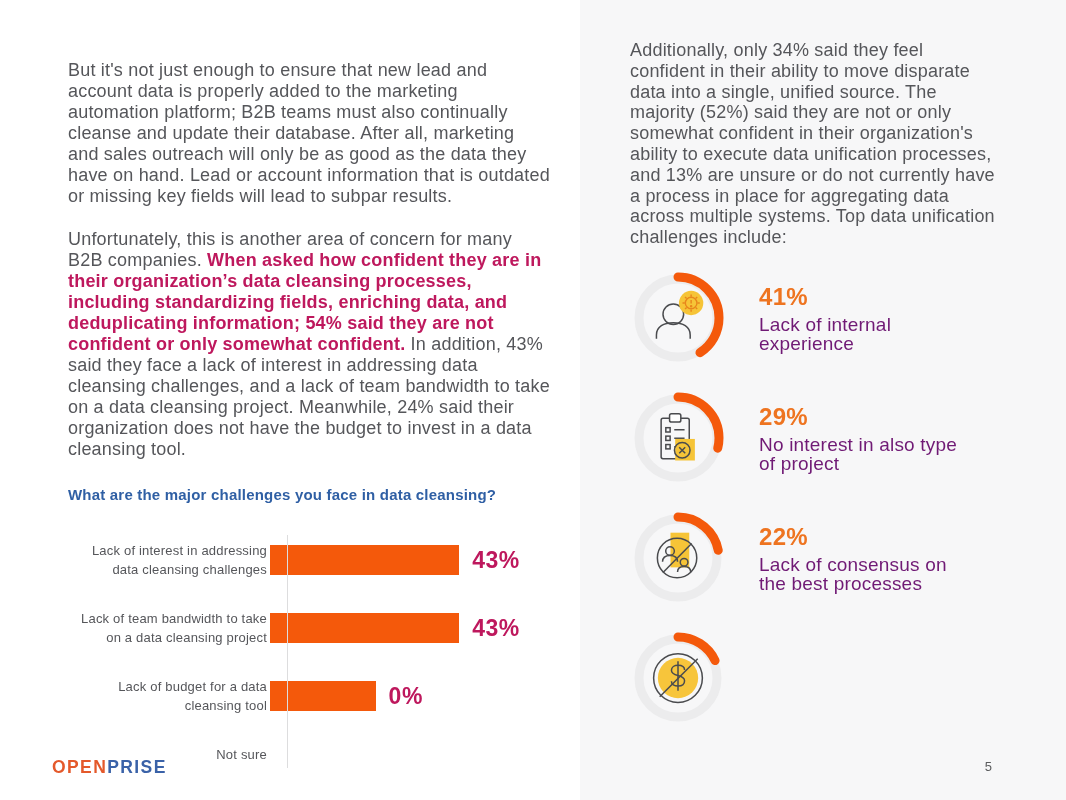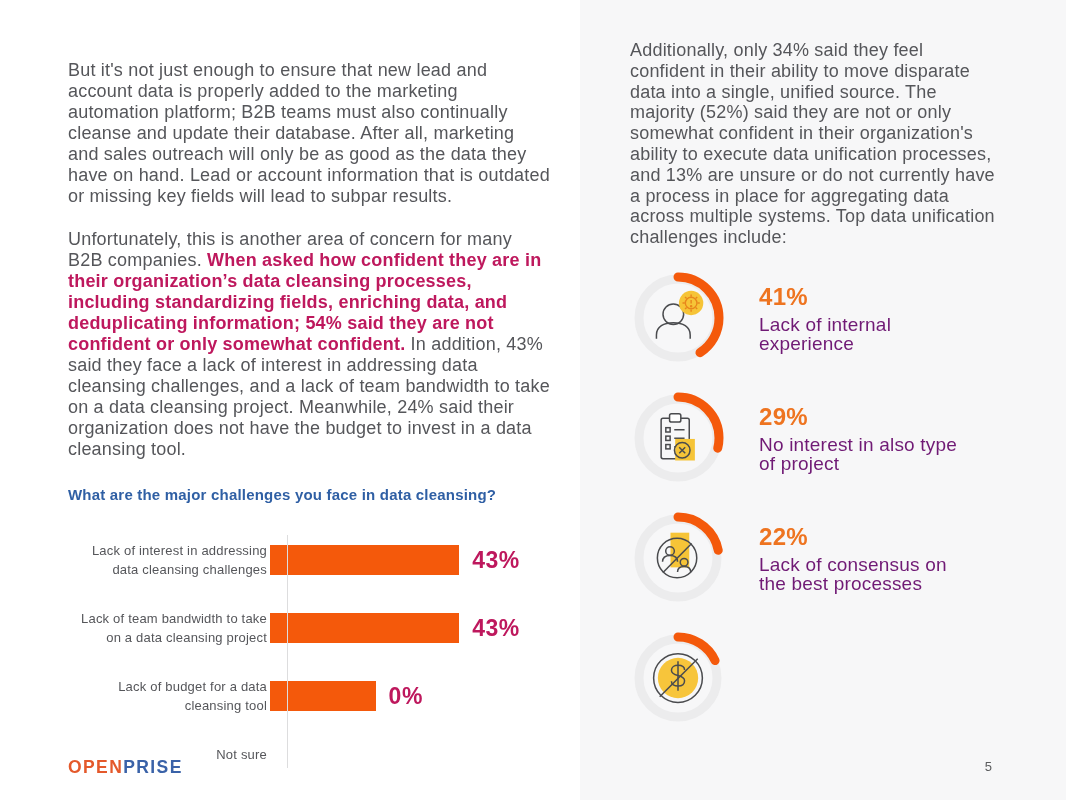--- a/index.html
+++ b/index.html
@@ -16,21 +16,21 @@
 
   .bar-chart { position:relative; margin-top:38px; width:500px; }
   .axis-line { position:absolute; left:219px; top:-6px; bottom:-4px; width:1px; background:#DDDDDE; }
   .bar-row { display:flex; align-items:center; margin-bottom:30px; }
   .bar-row:last-child { margin-bottom:0; }
   .bar-label { width:202px; padding-right:3px; text-align:right; font-size:13px; line-height:19px; letter-spacing:0.2px; color:#55565A; }
   .bar-zone { display:flex; align-items:center; }
   .bar { height:30px; background:#F4590B; }
   .bar-value { margin-left:13px; font-size:23px; font-weight:800; letter-spacing:0.5px; color:#be185d; }
 
-  .logo { position:absolute; left:68px; bottom:22px; font-size:17.5px; font-weight:800; letter-spacing:1.4px; }
+  .logo { position:absolute; left:52px; bottom:22px; font-size:17.5px; font-weight:800; letter-spacing:1.4px; }
   .logo-open { color:#E4592B; }
   .logo-prise { color:#3A62A8; }
 
   
   .page-right { position:relative; width:486px; height:800px; background:#F7F7F8; padding:40px 0 0 50px; }
   .page-right .body-text { width:366px; line-height:20.8px; }
   .stat-list { margin-top:22px; }
   .stat-item { display:flex; align-items:center; margin-bottom:24px; }
   .donut-wrap { position:relative; width:96px; height:96px; flex:0 0 96px; }
   .donut-wrap svg.ring { position:absolute; left:0; top:0; }

